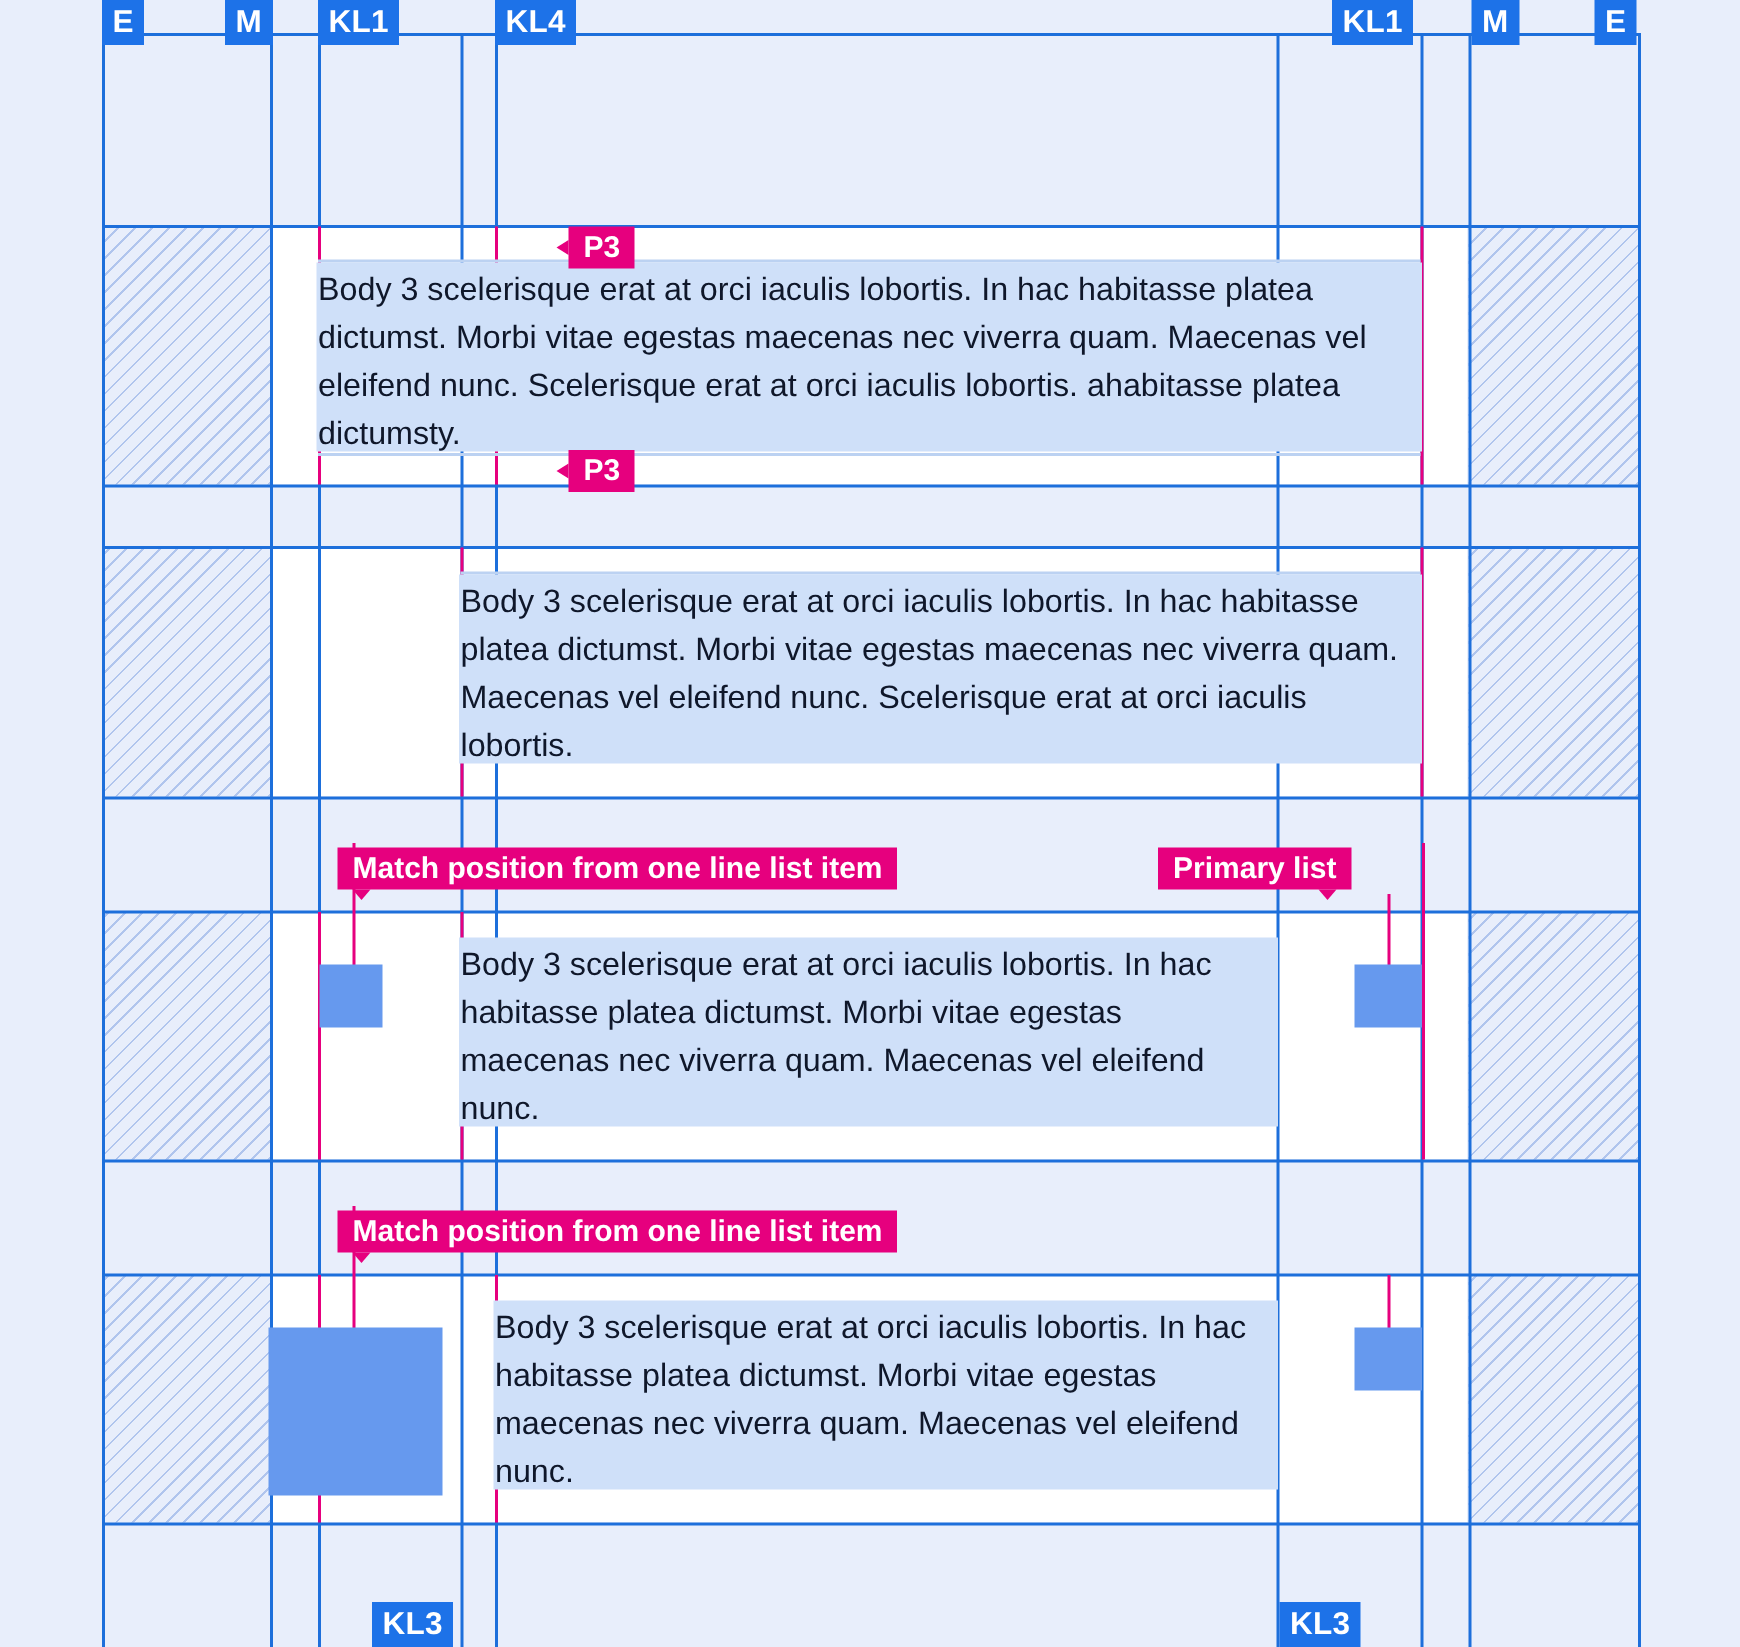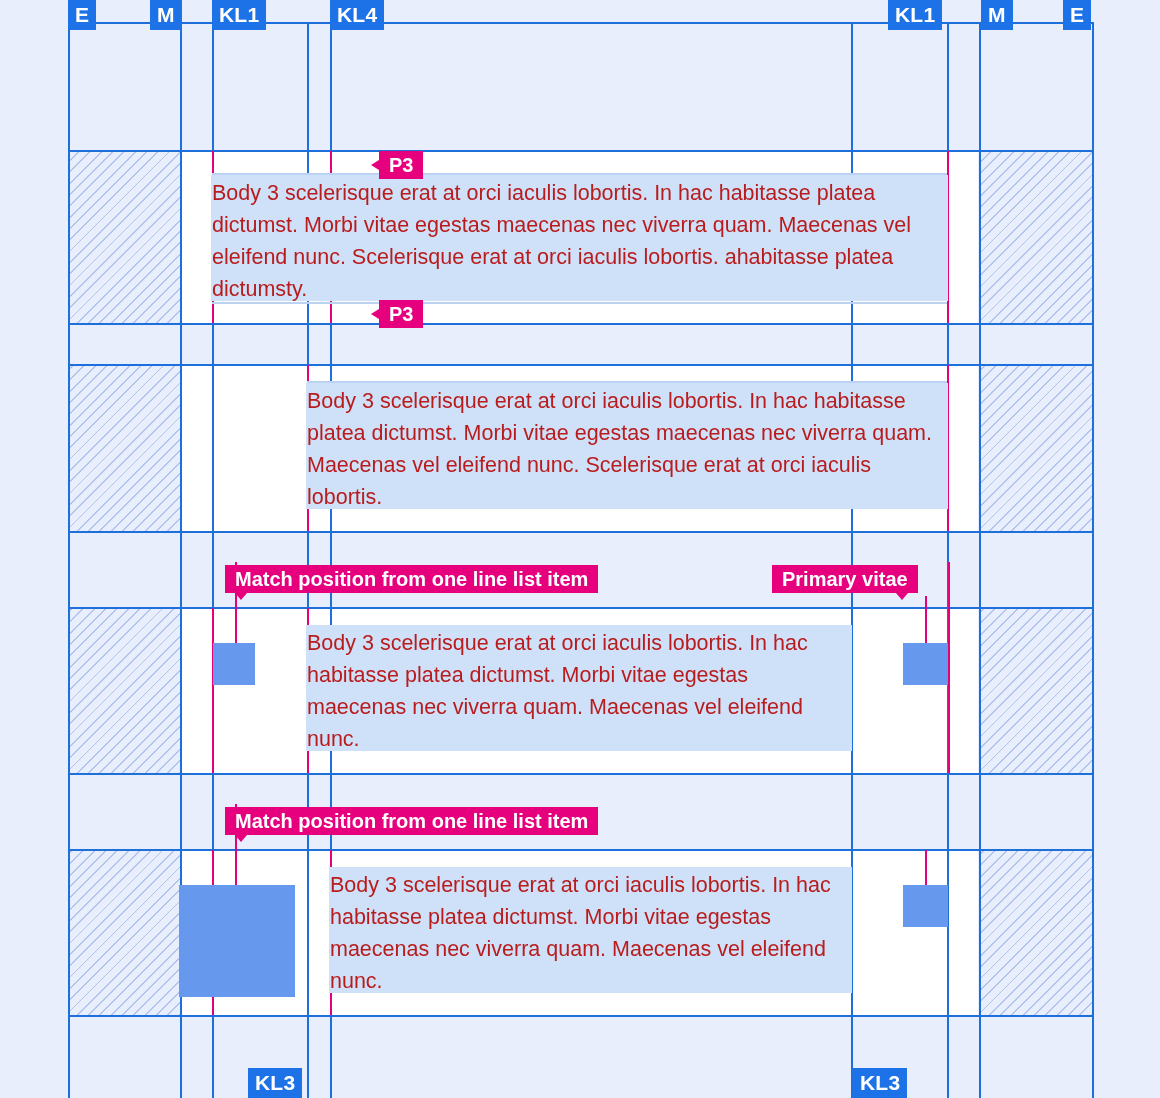--- a/index.html
+++ b/index.html
@@ -82,21 +82,21 @@
     content:"";position:absolute;right:10px;bottom:-7px;
     width:0;height:0;
     border-left:6px solid transparent;
     border-right:6px solid transparent;
     border-top:7px solid #e6007e;
   }
 
   
   .bodytext{
     position:absolute;
-    color:#b91c1c;
+    color:#0f172a;
     font-size:21.5px;
     line-height:32px;
     background:#cfe0f9;
     box-sizing:border-box;
     font-family:"Liberation Sans", sans-serif;
   }
 
   
   .iconsq{position:absolute;background:#6699ee;}
 </style>
@@ -188,17 +188,17 @@
 
   <div class="bbadge" style="left:248px;top:1068px;">KL3</div>
   <div class="bbadge" style="left:853px;top:1068px;">KL3</div>
 
   <div class="pbadge tail-left" style="left:379px;top:151px;">P3</div>
 
   <div class="pbadge tail-left" style="left:379px;top:300px;">P3</div>
 
   <div class="pbadge tail-down" style="left:225px;top:565px;">Match position from one line list item</div>
 
-  <div class="pbadge tail-down-right" style="left:772px;top:565px;">Primary vitae</div>
+  <div class="pbadge tail-down-right" style="left:772px;top:565px;">Primary list</div>
 
   <div class="pbadge tail-down" style="left:225px;top:807px;">Match position from one line list item</div>
 
 </div>
 
 </body></html>

